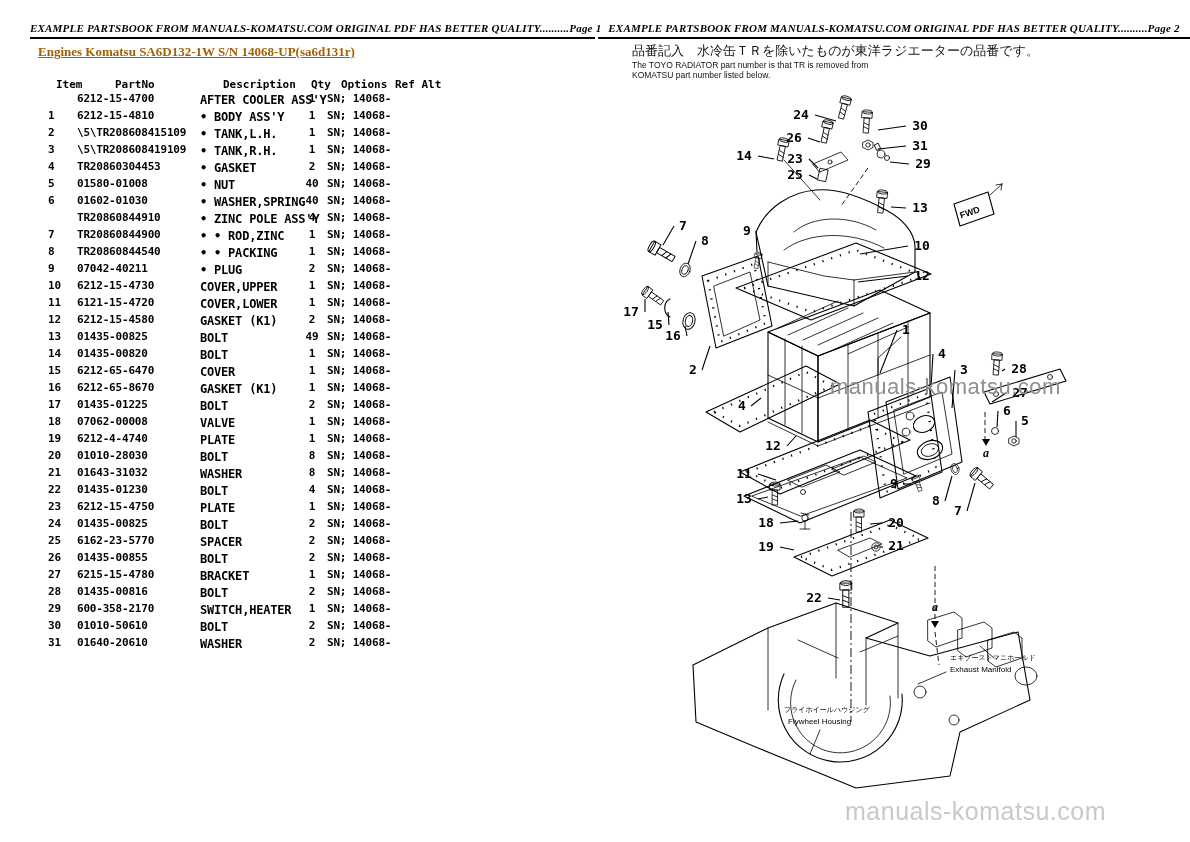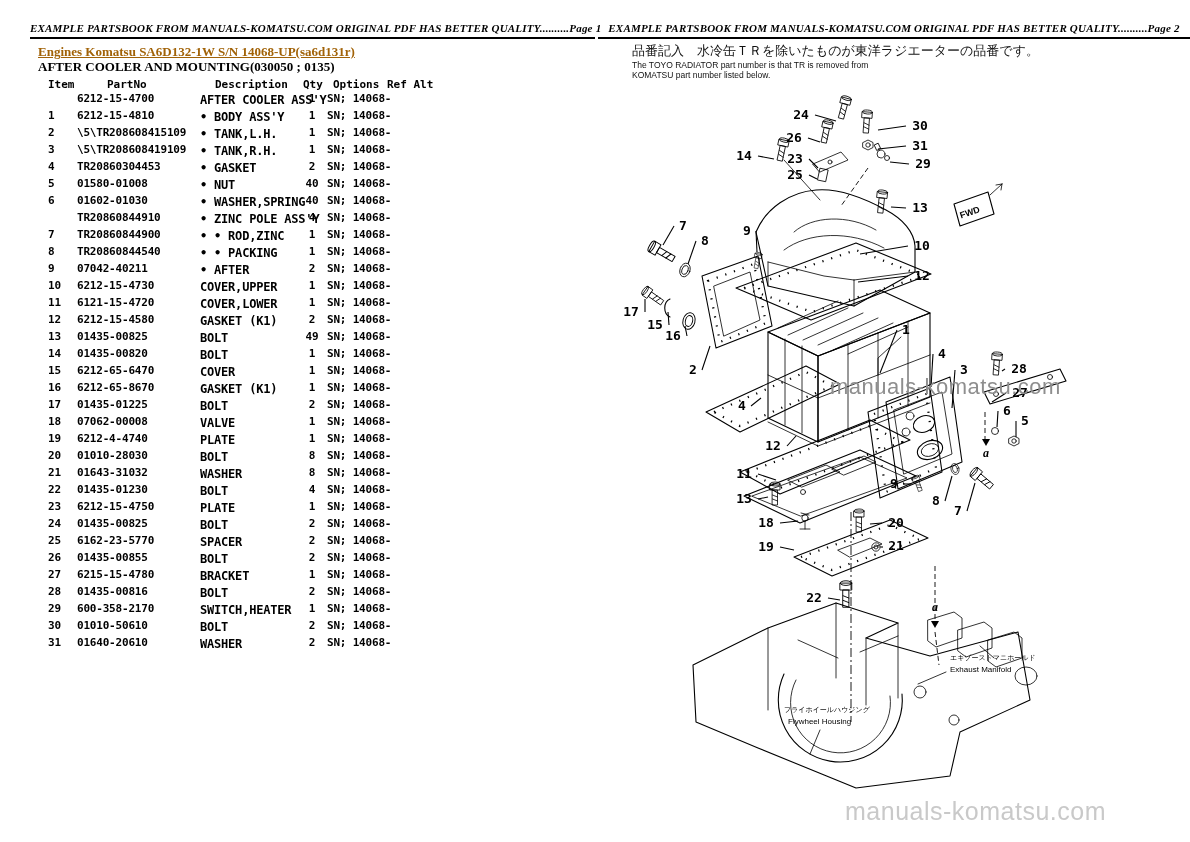--- a/index.html
+++ b/index.html
@@ -6,21 +6,21 @@
   body{position:relative;width:1190px;height:842px;background:#fff;overflow:hidden;color:#000;
        font-family:"Liberation Sans",sans-serif;}
   .page{position:absolute;top:22px;}
   .pl{left:30px;width:565px;}
   .pr{left:598px;width:592px;}
   .hdr{font:italic bold 11px "Liberation Serif",serif;text-align:center;letter-spacing:.2px;
        border-bottom:2px solid #000;padding-bottom:3px;white-space:nowrap;}
   .lnk{position:absolute;left:8px;top:22px;font:bold 13px "Liberation Serif",serif;
        color:#a16207;text-decoration:underline;white-space:nowrap;cursor:pointer;}
   .ttl{position:absolute;left:8px;top:37px;font:bold 13px "Liberation Serif",serif;white-space:nowrap;}
-  .thead span{position:absolute;top:56px;font:bold 11px "DejaVu Sans Mono",monospace;white-space:pre;}
+  .thead span{position:absolute;top:56px;font:bold 11px "DejaVu Sans Mono",monospace;white-space:pre;margin-left:8px;}
   .h0{left:18px}.h1{left:77px}.h2{left:185px}.h3{left:273px}.h4{left:303px}.h5{left:357px}
   .tbody{position:absolute;left:0;top:68px;width:565px;}
   .trow{position:relative;height:17px;font:bold 11px "DejaVu Sans Mono",monospace;
         letter-spacing:-.2px;white-space:pre;}
   .trow span{position:absolute;top:2px;}
   .c-item{left:18px}.c-part{left:47px}
   .c-desc{left:170px;font-size:12px;top:3px!important;}
   .c-qty{left:272px;width:20px;text-align:center}
   .c-opt{left:297px}
   .note{position:absolute;left:34px;top:20px;line-height:10.5px;white-space:nowrap;
@@ -42,21 +42,20 @@
        color:#8e8e8e;letter-spacing:.5px;}
   .wm2{position:absolute;left:845px;top:797px;font:25px "Liberation Sans",sans-serif;
        color:#c9c9c9;letter-spacing:.5px;}
 </style>
 </head>
 <body>
 
 <div class="page pl">
   <div class="hdr">EXAMPLE PARTSBOOK FROM MANUALS-KOMATSU.COM ORIGINAL PDF HAS BETTER QUALITY..........Page 1</div>
   <div class="lnk">Engines Komatsu SA6D132-1W S/N 14068-UP(sa6d131r)</div>
-  <div class="ttl">AFTER COOLER AND MOUNTING(030050 ; 0135)</div>
   <div class="thead">
     <span class="h0">Item</span>
     <span class="h1">PartNo</span>
     <span class="h2">Description</span>
     <span class="h3">Qty</span>
     <span class="h4">Options</span>
     <span class="h5">Ref Alt</span>
   </div>
   <div class="tbody">
   <div class="trow">
@@ -135,21 +134,21 @@
     <span class="c-item">8</span>
     <span class="c-part">TR20860844540</span>
     <span class="c-desc">• • PACKING</span>
     <span class="c-qty">1</span>
     <span class="c-opt">SN; 14068-</span>
   </div>
 
   <div class="trow">
     <span class="c-item">9</span>
     <span class="c-part">07042-40211</span>
-    <span class="c-desc">• AFTER</span>
+    <span class="c-desc">• PLUG</span>
     <span class="c-qty">2</span>
     <span class="c-opt">SN; 14068-</span>
   </div>
 
   <div class="trow">
     <span class="c-item">10</span>
     <span class="c-part">6212-15-4730</span>
     <span class="c-desc">COVER,UPPER</span>
     <span class="c-qty">1</span>
     <span class="c-opt">SN; 14068-</span>

